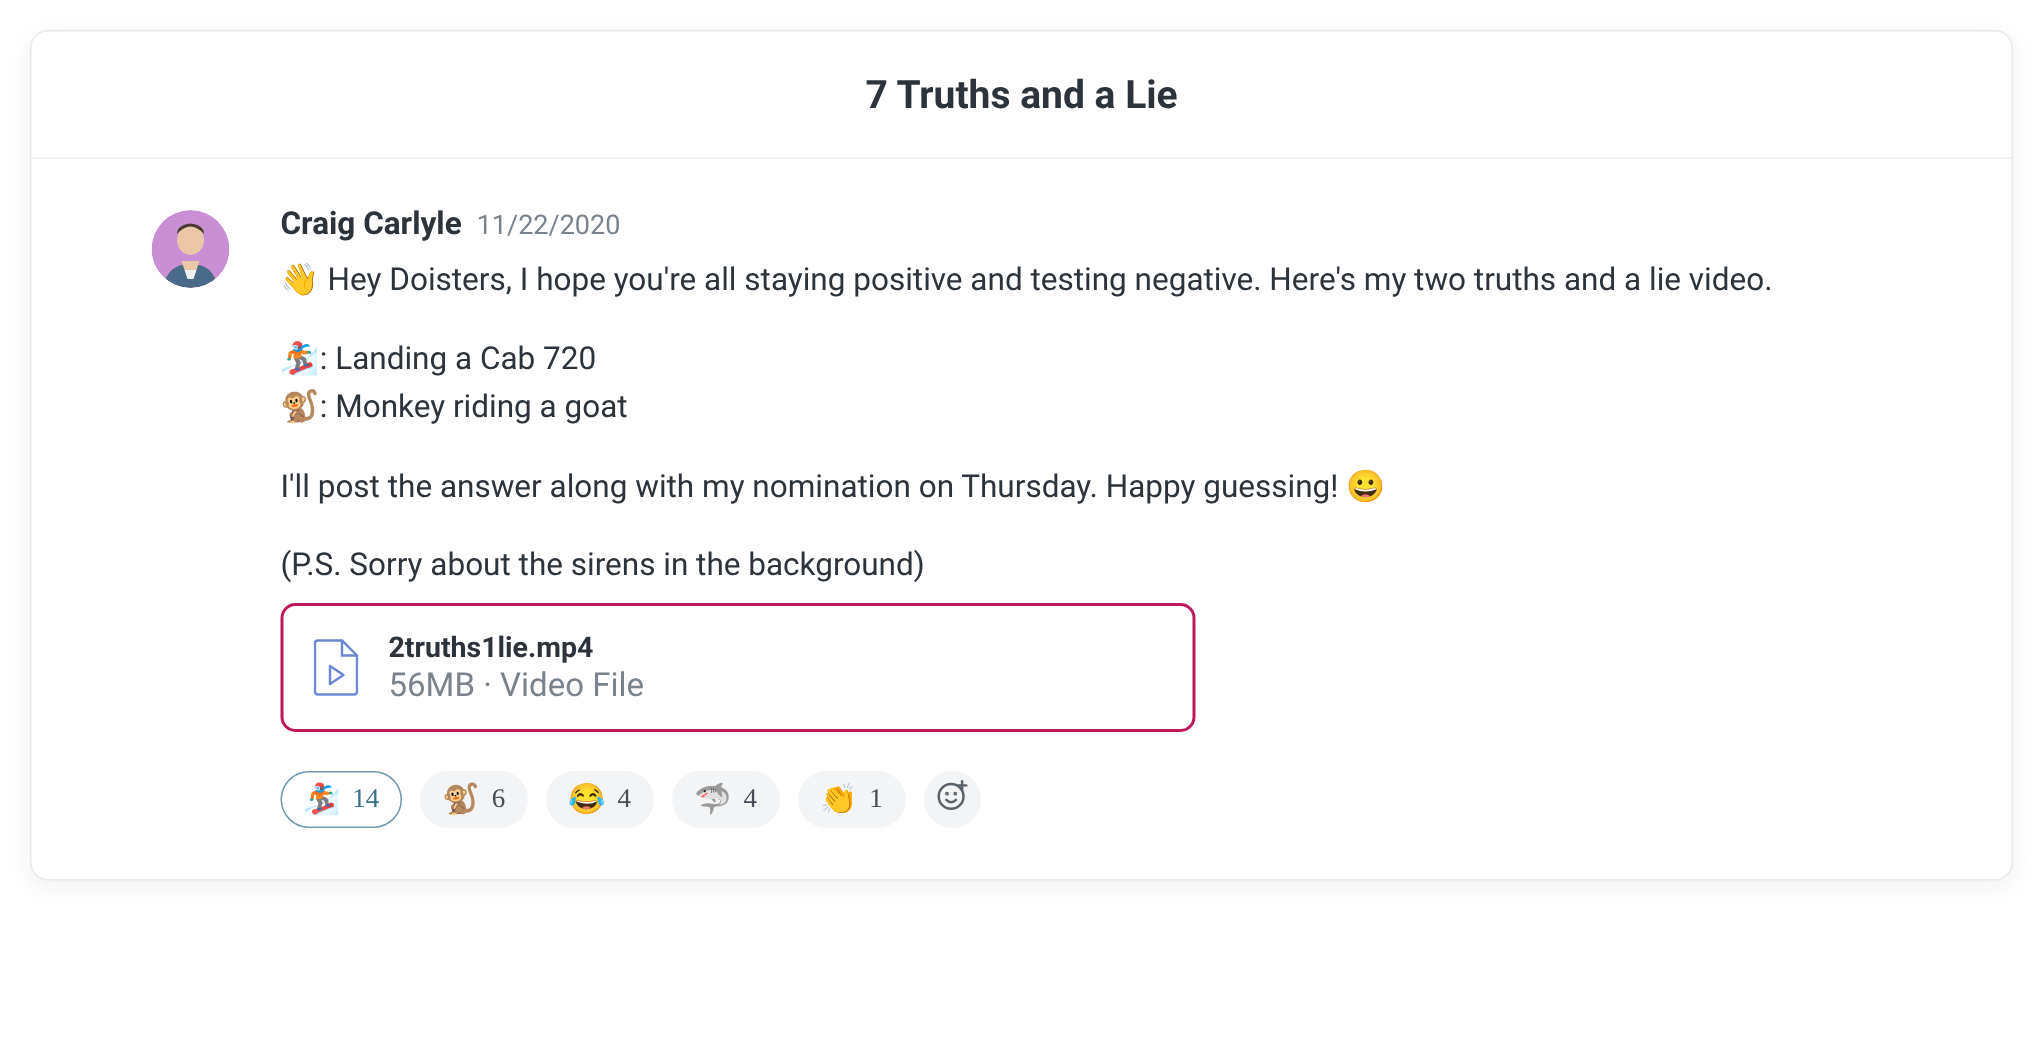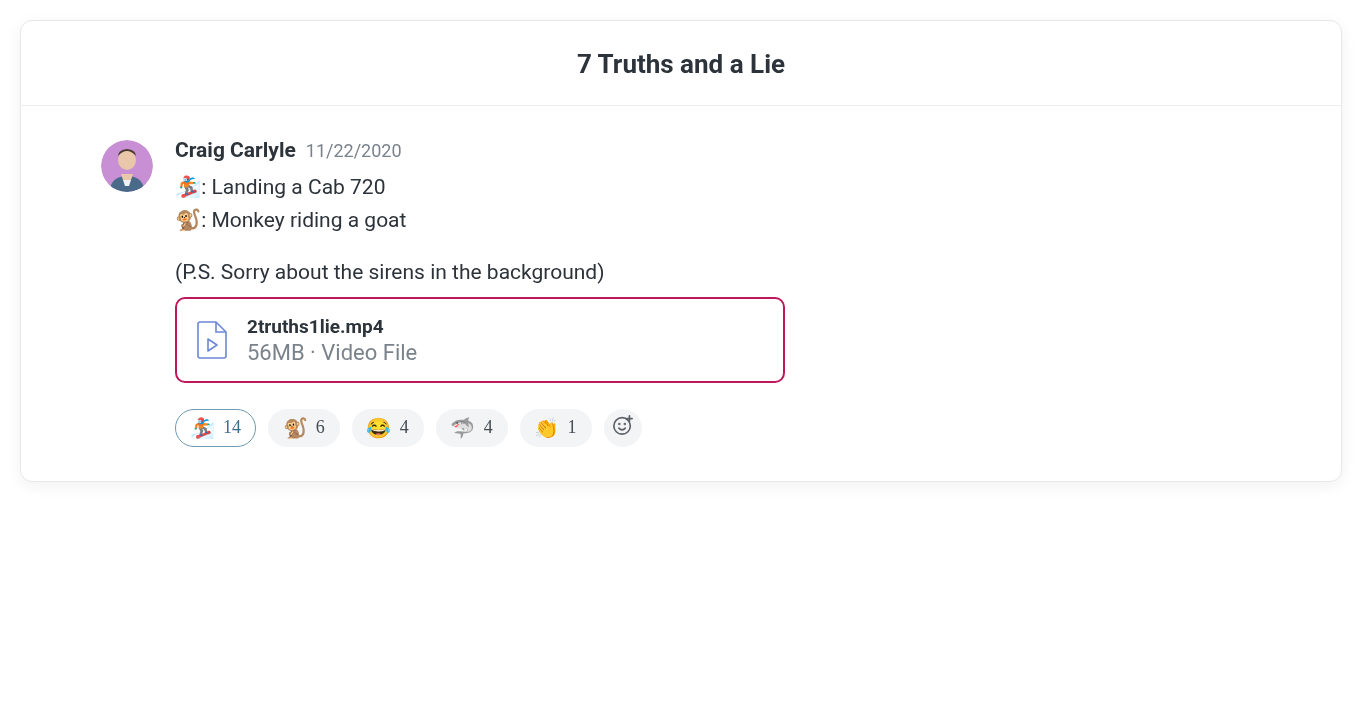--- a/index.html
+++ b/index.html
@@ -30,21 +30,21 @@
   .card-title {
     font-size: 26px;
     font-weight: 700;
     color: #2c333a;
   }
   .card-body {
     padding: 32px 80px 34px 80px;
   }
   .message {
     display: flex;
-    gap: 22px;
+    gap: 34px;
   }
   .avatar {
     width: 52px;
     height: 52px;
     border-radius: 50%;
     flex: 0 0 52px;
     overflow: hidden;
     margin-top: 2px;
   }
   .avatar svg { display:block; }
@@ -169,24 +169,26 @@
               <path d="M22 40 L30 40 L28 46 L24 46 Z" fill="#eef2f5"></path>
             </g>
           </svg>
         </div>
         <div class="message-content">
           <div class="meta">
             <span class="author">Craig Carlyle</span>
             <span class="date">11/22/2020</span>
           </div>
           <div class="body-text">
+            <p><span>👋</span><span> Hey Doisters, I hope you're all staying positive and testing negative. Here's my two truths and a lie video.</span></p>
             <div class="fact-list">
               <span class="fact-line"><span>🏂</span><span>: Landing a Cab 720</span></span>
               <span class="fact-line"><span>🐒</span><span>: Monkey riding a goat</span></span>
             </div>
+            <p><span>I'll post the answer along with my nomination on Thursday. Happy guessing! </span><span>😀</span></p>
             <p>(P.S. Sorry about the sirens in the background)</p>
           </div>
 
           <div class="attachment">
             <div class="attachment-icon">
               <svg width="30" height="38" viewBox="0 0 30 38">
                 <path d="M3 1 H19 L29 11 V35 Q29 37 27 37 H3 Q1 37 1 35 V3 Q1 1 3 1 Z" fill="none" stroke="#6b87d6" stroke-width="1.6"></path>
                 <path d="M19 1 V11 H29" fill="none" stroke="#6b87d6" stroke-width="1.6"></path>
                 <path d="M11 18 L20 24 L11 30 Z" fill="none" stroke="#6b87d6" stroke-width="1.6" stroke-linejoin="round"></path>
               </svg>

